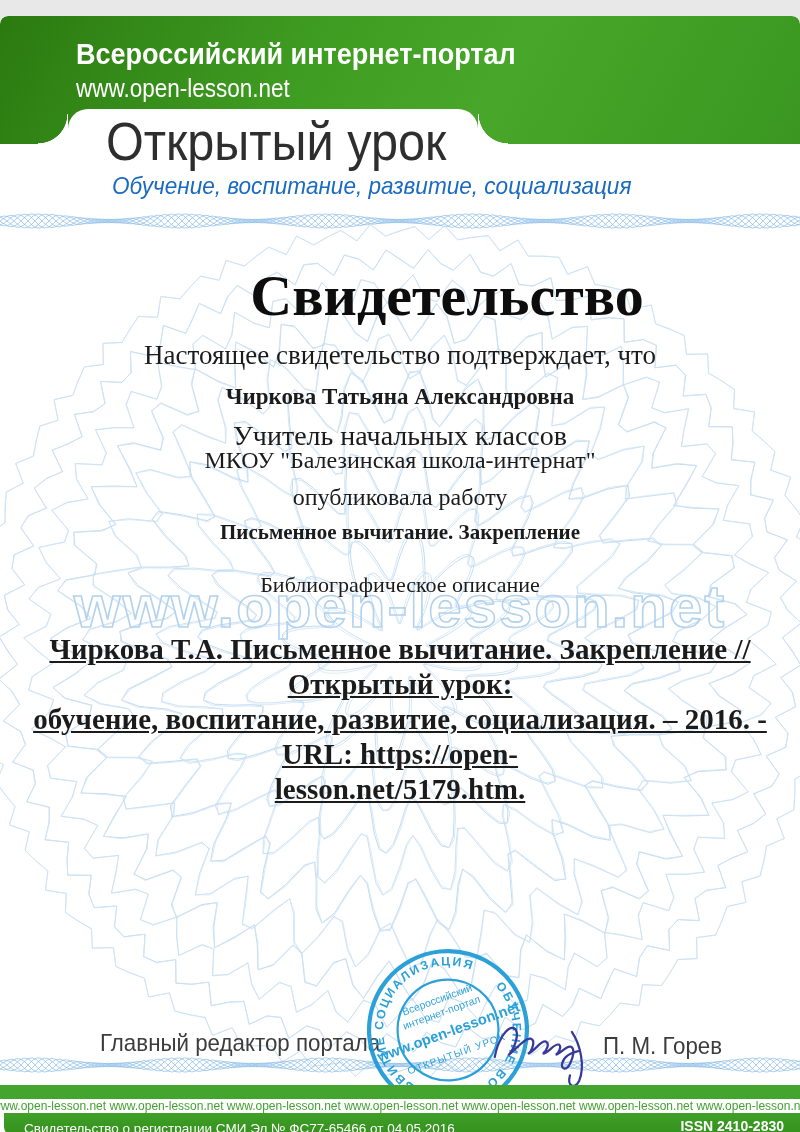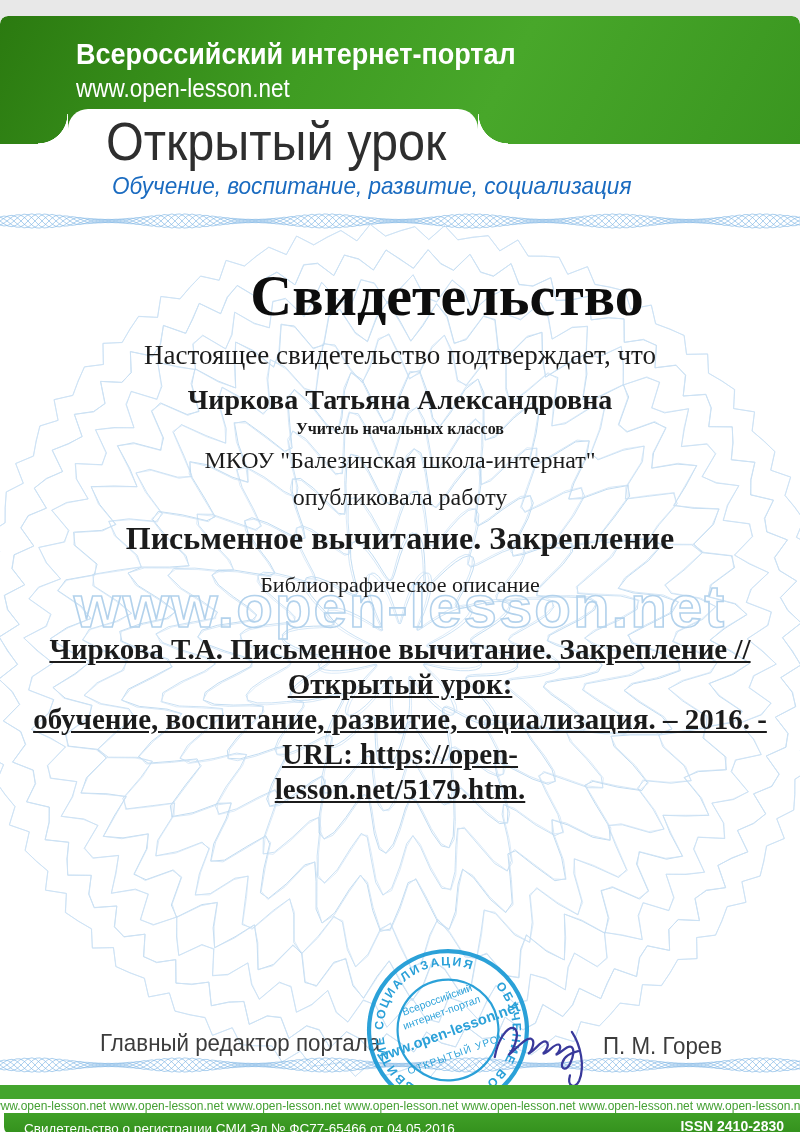--- a/index.html
+++ b/index.html
@@ -26,25 +26,25 @@
   .band{left:0;width:800px;height:34px;z-index:1;}
   .band-top{top:188px;} .band-bottom{top:1032px;}
   .rosette{left:0;top:205px;width:800px;height:860px;z-index:1;}
   .watermark{left:0;top:556px;width:800px;text-align:center;z-index:2;
              font-family:"Liberation Sans",sans-serif;font-weight:bold;font-size:60px;letter-spacing:2px;
              color:rgba(255,255,255,0);-webkit-text-stroke:1.6px #b3d2ec;white-space:nowrap;}
   
   .ctext{left:0;width:800px;text-align:center;color:#1b1b1b;z-index:3;}
   .cert-title{top:246px;font-size:58px;font-weight:bold;color:#0d0d0d;padding-left:47px;}
   .cert-intro{top:324px;font-size:27px;text-align:center;}
-  .cert-name{top:368px;font-size:28px;font-weight:bold;}
-  .cert-role{top:404px;font-size:16px;font-weight:bold;}
+  .cert-name{top:368px;font-size:23px;font-weight:bold;}
+  .cert-role{top:404px;font-size:28px;}
   .cert-school{top:431px;font-size:24px;}
   .cert-action{top:468px;font-size:24px;}
-  .cert-work{top:504px;font-size:32px;font-weight:bold;}
+  .cert-work{top:504px;font-size:21px;font-weight:bold;}
   .cert-biblabel{top:556px;font-size:22px;}
   .cert-citation{top:616px;left:22px;width:756px;font-size:29px;font-weight:bold;line-height:35px;white-space:pre-line;text-decoration:underline;}
   .cert-usage{top:683px;font-size:20.5px;line-height:28px;white-space:pre-line;}
   .cert-date{top:786px;font-size:28px;font-style:italic;}
   
   .editor-label{left:100px;top:1013px;font-family:"Liberation Sans",sans-serif;font-size:24px;color:#3c3c3c;
                 transform:scaleX(.93);transform-origin:left top;white-space:nowrap;z-index:3;}
   .editor-name{left:603px;top:1016px;font-family:"Liberation Sans",sans-serif;font-size:24px;color:#3c3c3c;
                transform:scaleX(.93);transform-origin:left top;white-space:nowrap;z-index:3;}
   .stamp{left:364px;top:930px;width:168px;height:168px;z-index:4;transform:rotate(-6deg);opacity:.93;}

